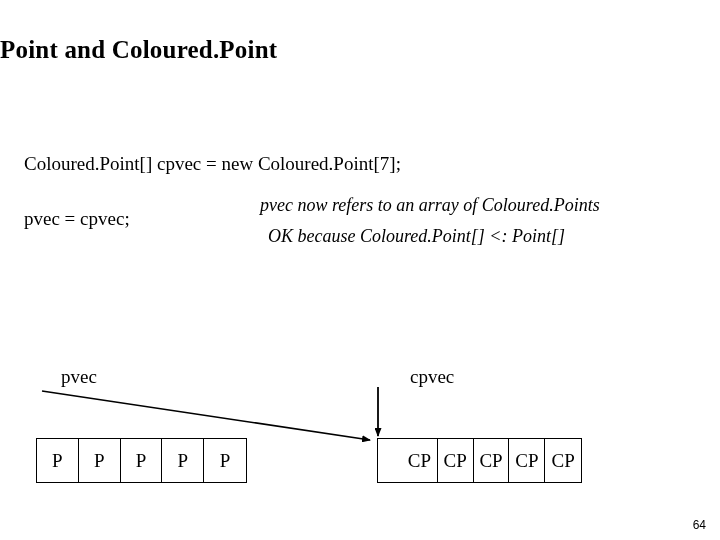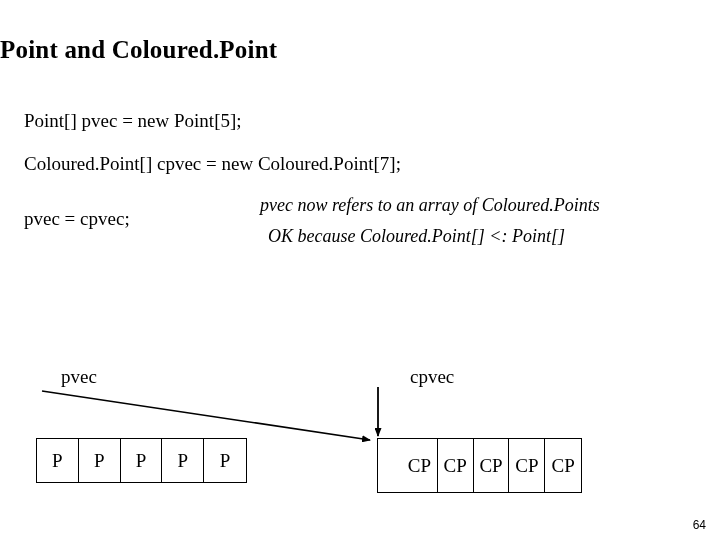--- a/index.html
+++ b/index.html
@@ -81,21 +81,21 @@
     top: 438px;
     width: 211px;
     height: 45px;
   }
   #pvec-array .cell { width: 42px; }
 
   #cpvec-array {
     left: 377px;
     top: 438px;
     width: 205px;
-    height: 55px;
+    height: 45px;
     padding-left: 24px;
   }
   #cpvec-array .cell { width: 41px; }
 
   .svg-layer {
     position: absolute;
     left: 0;
     top: 0;
     width: 720px;
     height: 540px;
@@ -110,21 +110,20 @@
     font-family: "Liberation Sans", sans-serif;
   }
 </style>
 </head>
 <body>
 
 <div id="slide">
 
   <div class="title">Point and Coloured.Point</div>
 
-  <div class="code-line line1">Point[] pvec = new Point[5];</div>
   <div class="code-line line2">Coloured.Point[] cpvec = new Coloured.Point[7];</div>
   <div class="code-line line3">pvec = cpvec;</div>
 
   <div class="comment comment1">pvec now refers to an array of Coloured.Points</div>
   <div class="comment comment2">OK because Coloured.Point[] &lt;: Point[]</div>
 
   <div class="var-label label-pvec">pvec</div>
   <div class="var-label label-cpvec">cpvec</div>
 
   <svg class="svg-layer" viewBox="0 0 720 540">

